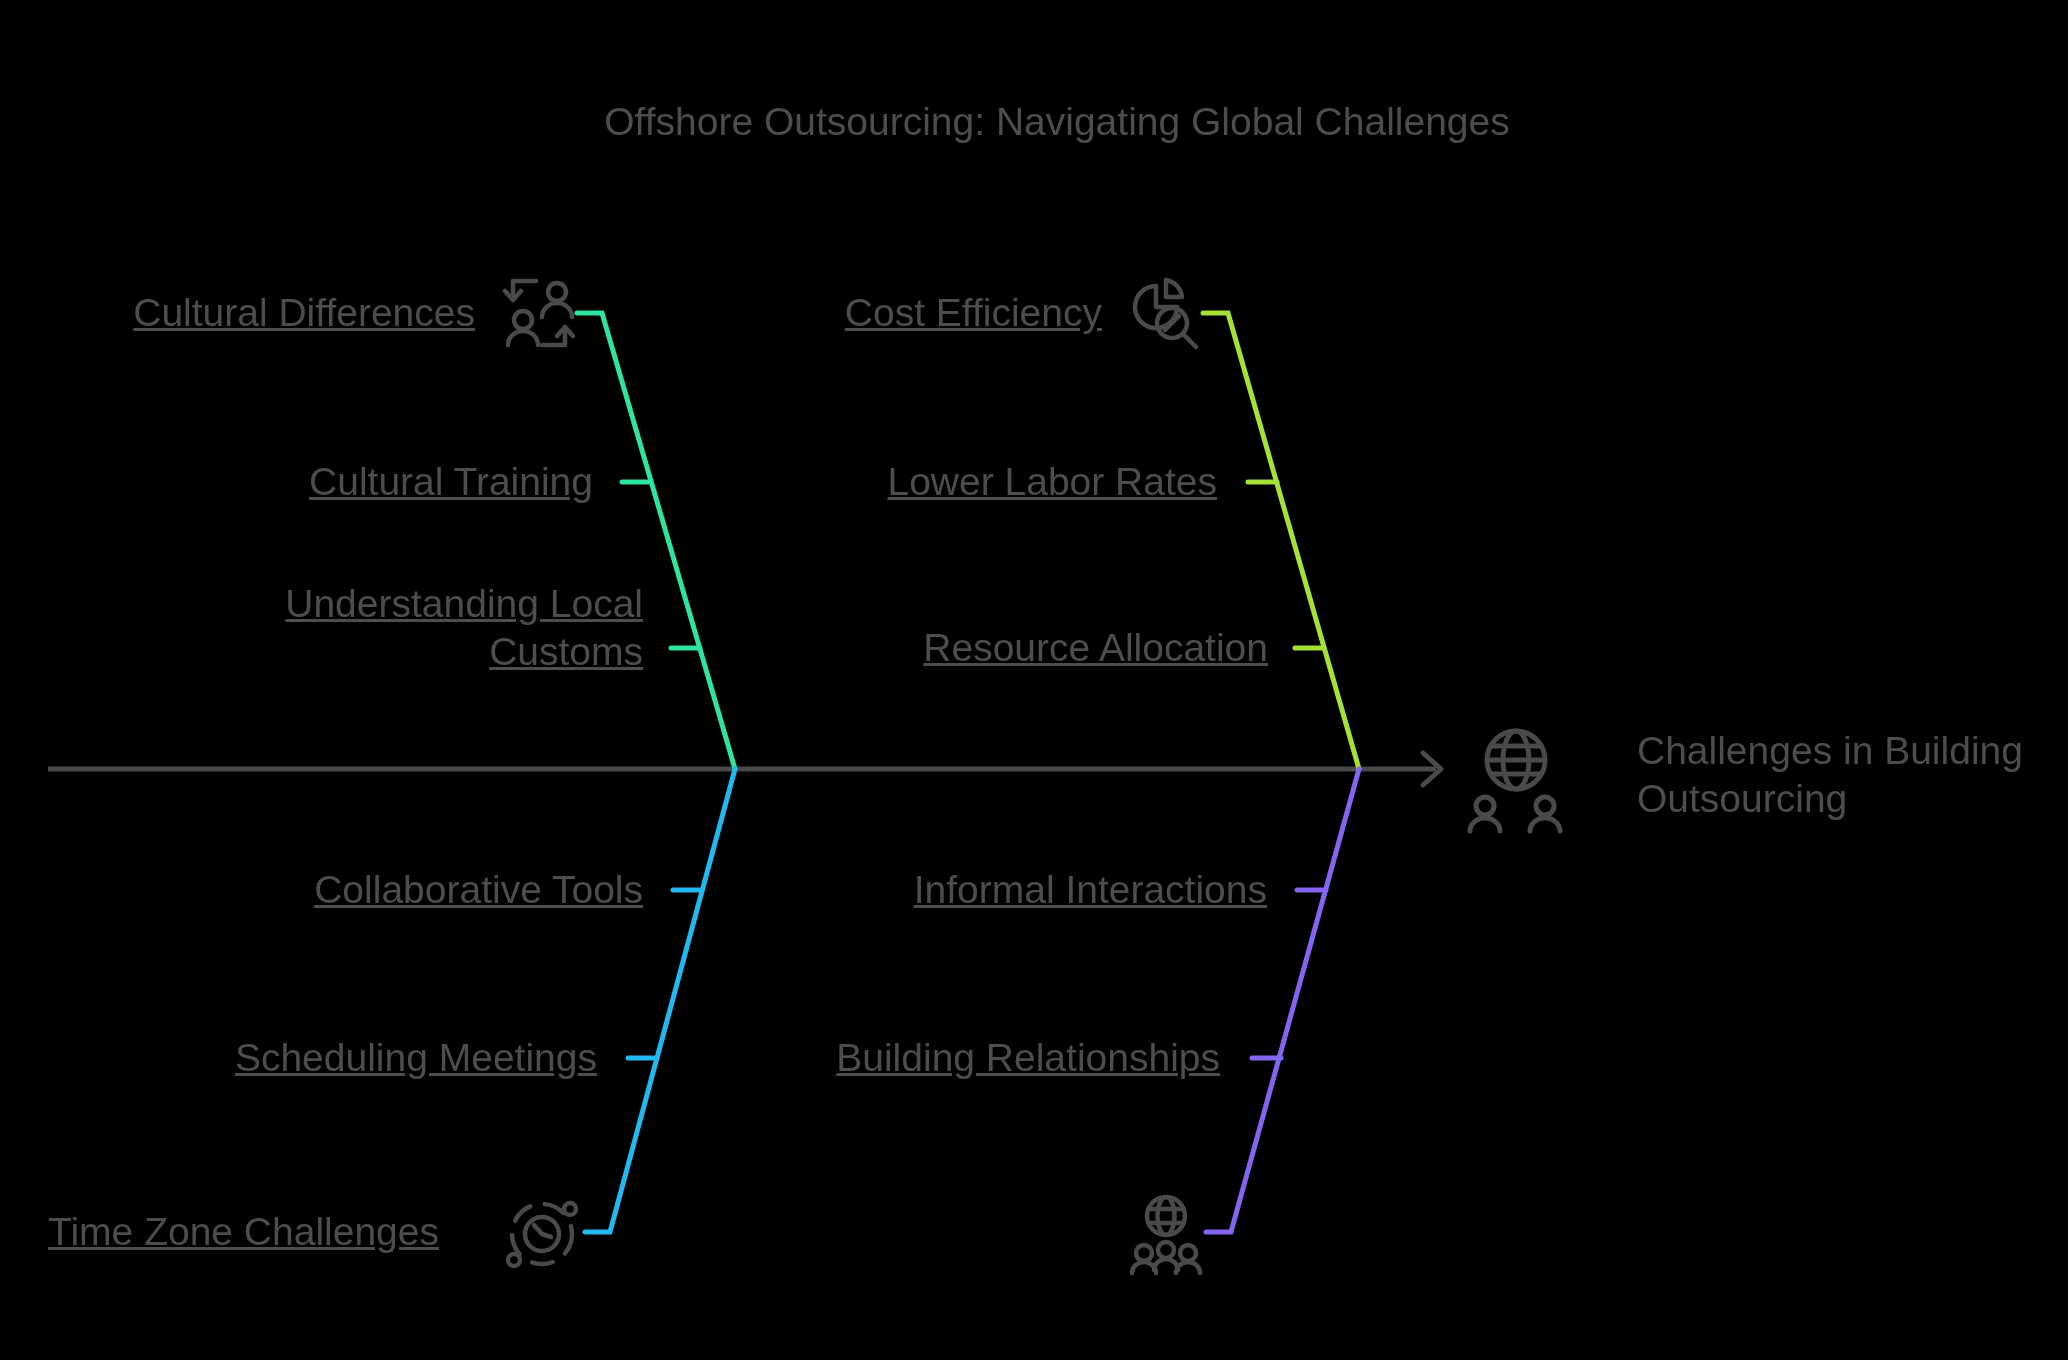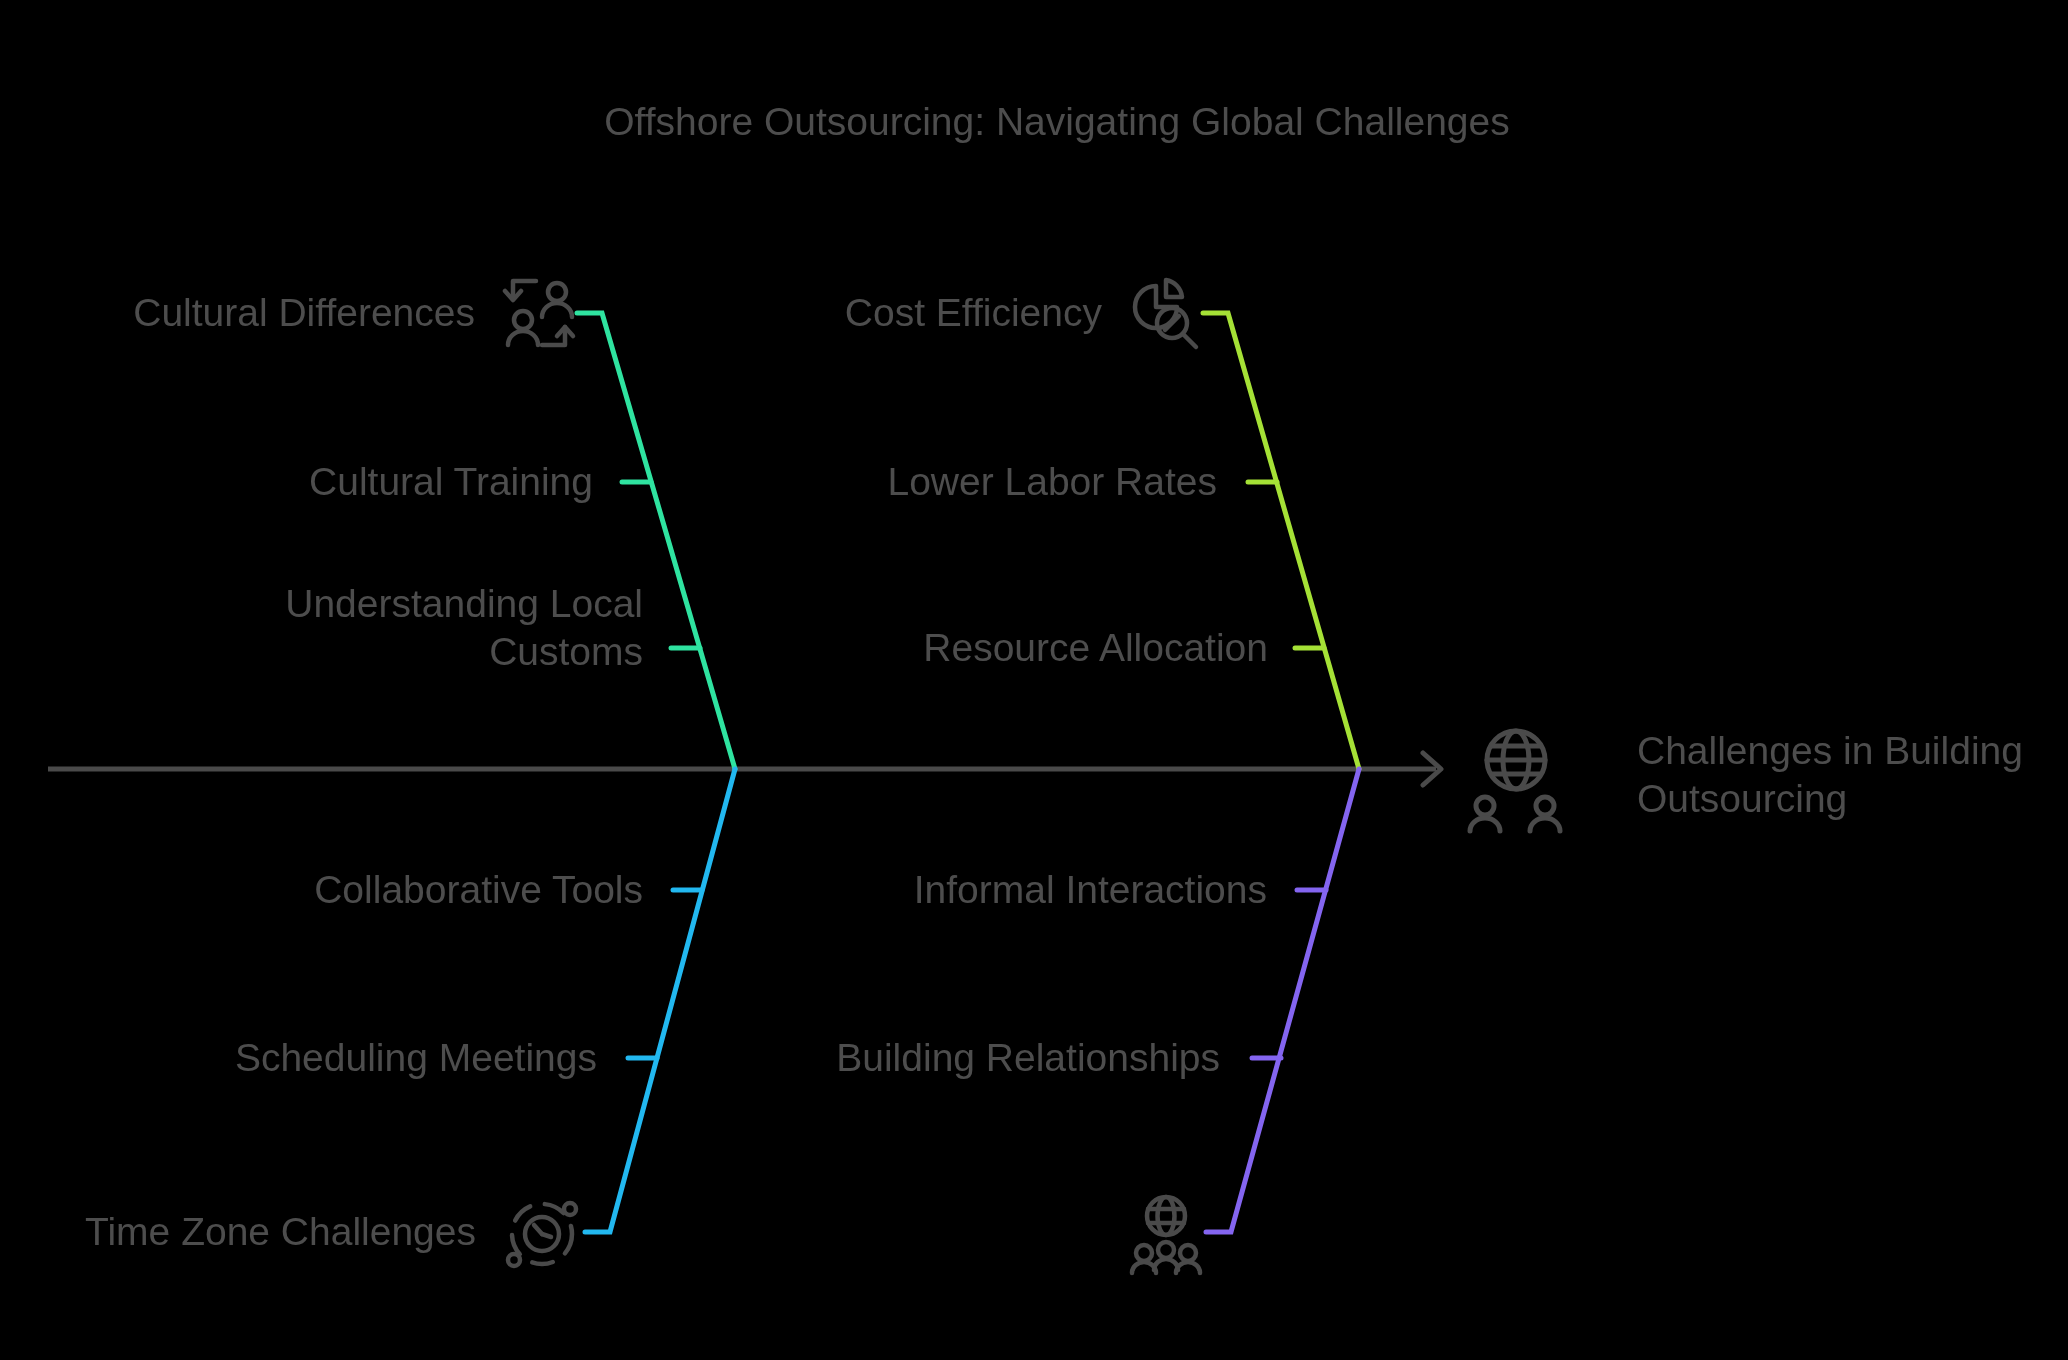--- a/index.html
+++ b/index.html
@@ -5,21 +5,21 @@
   html,body{margin:0;padding:0;background:#000;}
   #stage{
     position:relative;width:2068px;height:1360px;background:#000;overflow:hidden;
     font-family:"Liberation Sans", sans-serif;
   }
   .lbl{
     position:absolute;color:#4d4d4d;font-size:39px;line-height:48px;
     white-space:nowrap;font-weight:400;padding-left:46px;
   }
   .lbl.wrap{white-space:normal;}
-  .lbl.r{text-align:right;}
+  .lbl.r{text-align:right;text-decoration:underline;}
   #title{left:0;right:0;top:98px;text-align:center;white-space:nowrap;}
   svg.layer{position:absolute;left:0;top:0;}
 </style>
 </head>
 <body>
 
 <div id="stage">
 
   <svg class="layer" width="2068" height="1360" viewBox="0 0 2068 1360">
 
@@ -111,19 +111,19 @@
   <div class="lbl r" style="right:1593px;top:289px;">Cultural Differences</div>
   <div class="lbl r" style="right:1475px;top:458px;">Cultural Training</div>
   <div class="lbl r wrap" style="right:1425px;top:580px;width:420px;">Understanding Local Customs</div>
 
   <div class="lbl r" style="right:966px;top:289px;">Cost Efficiency</div>
   <div class="lbl r" style="right:851px;top:458px;">Lower Labor Rates</div>
   <div class="lbl r" style="right:800px;top:624px;">Resource Allocation</div>
 
   <div class="lbl r" style="right:1425px;top:866px;margin-left:20px;">Collaborative Tools</div>
   <div class="lbl r" style="right:1471px;top:1034px;">Scheduling Meetings</div>
-  <div class="lbl r" style="right:1592px;top:1208px;">Time Zone Challenges</div>
+  <div class="lbl r" style="right:1629px;top:1208px;">Time Zone Challenges</div>
 
   <div class="lbl r" style="right:801px;top:866px;margin-left:40px;">Informal Interactions</div>
   <div class="lbl r" style="right:848px;top:1034px;">Building Relationships</div>
 
   <div class="lbl wrap" style="left:1591px;top:727px;width:460px;">Challenges in Building Outsourcing</div>
 </div>
 
 </body></html>

